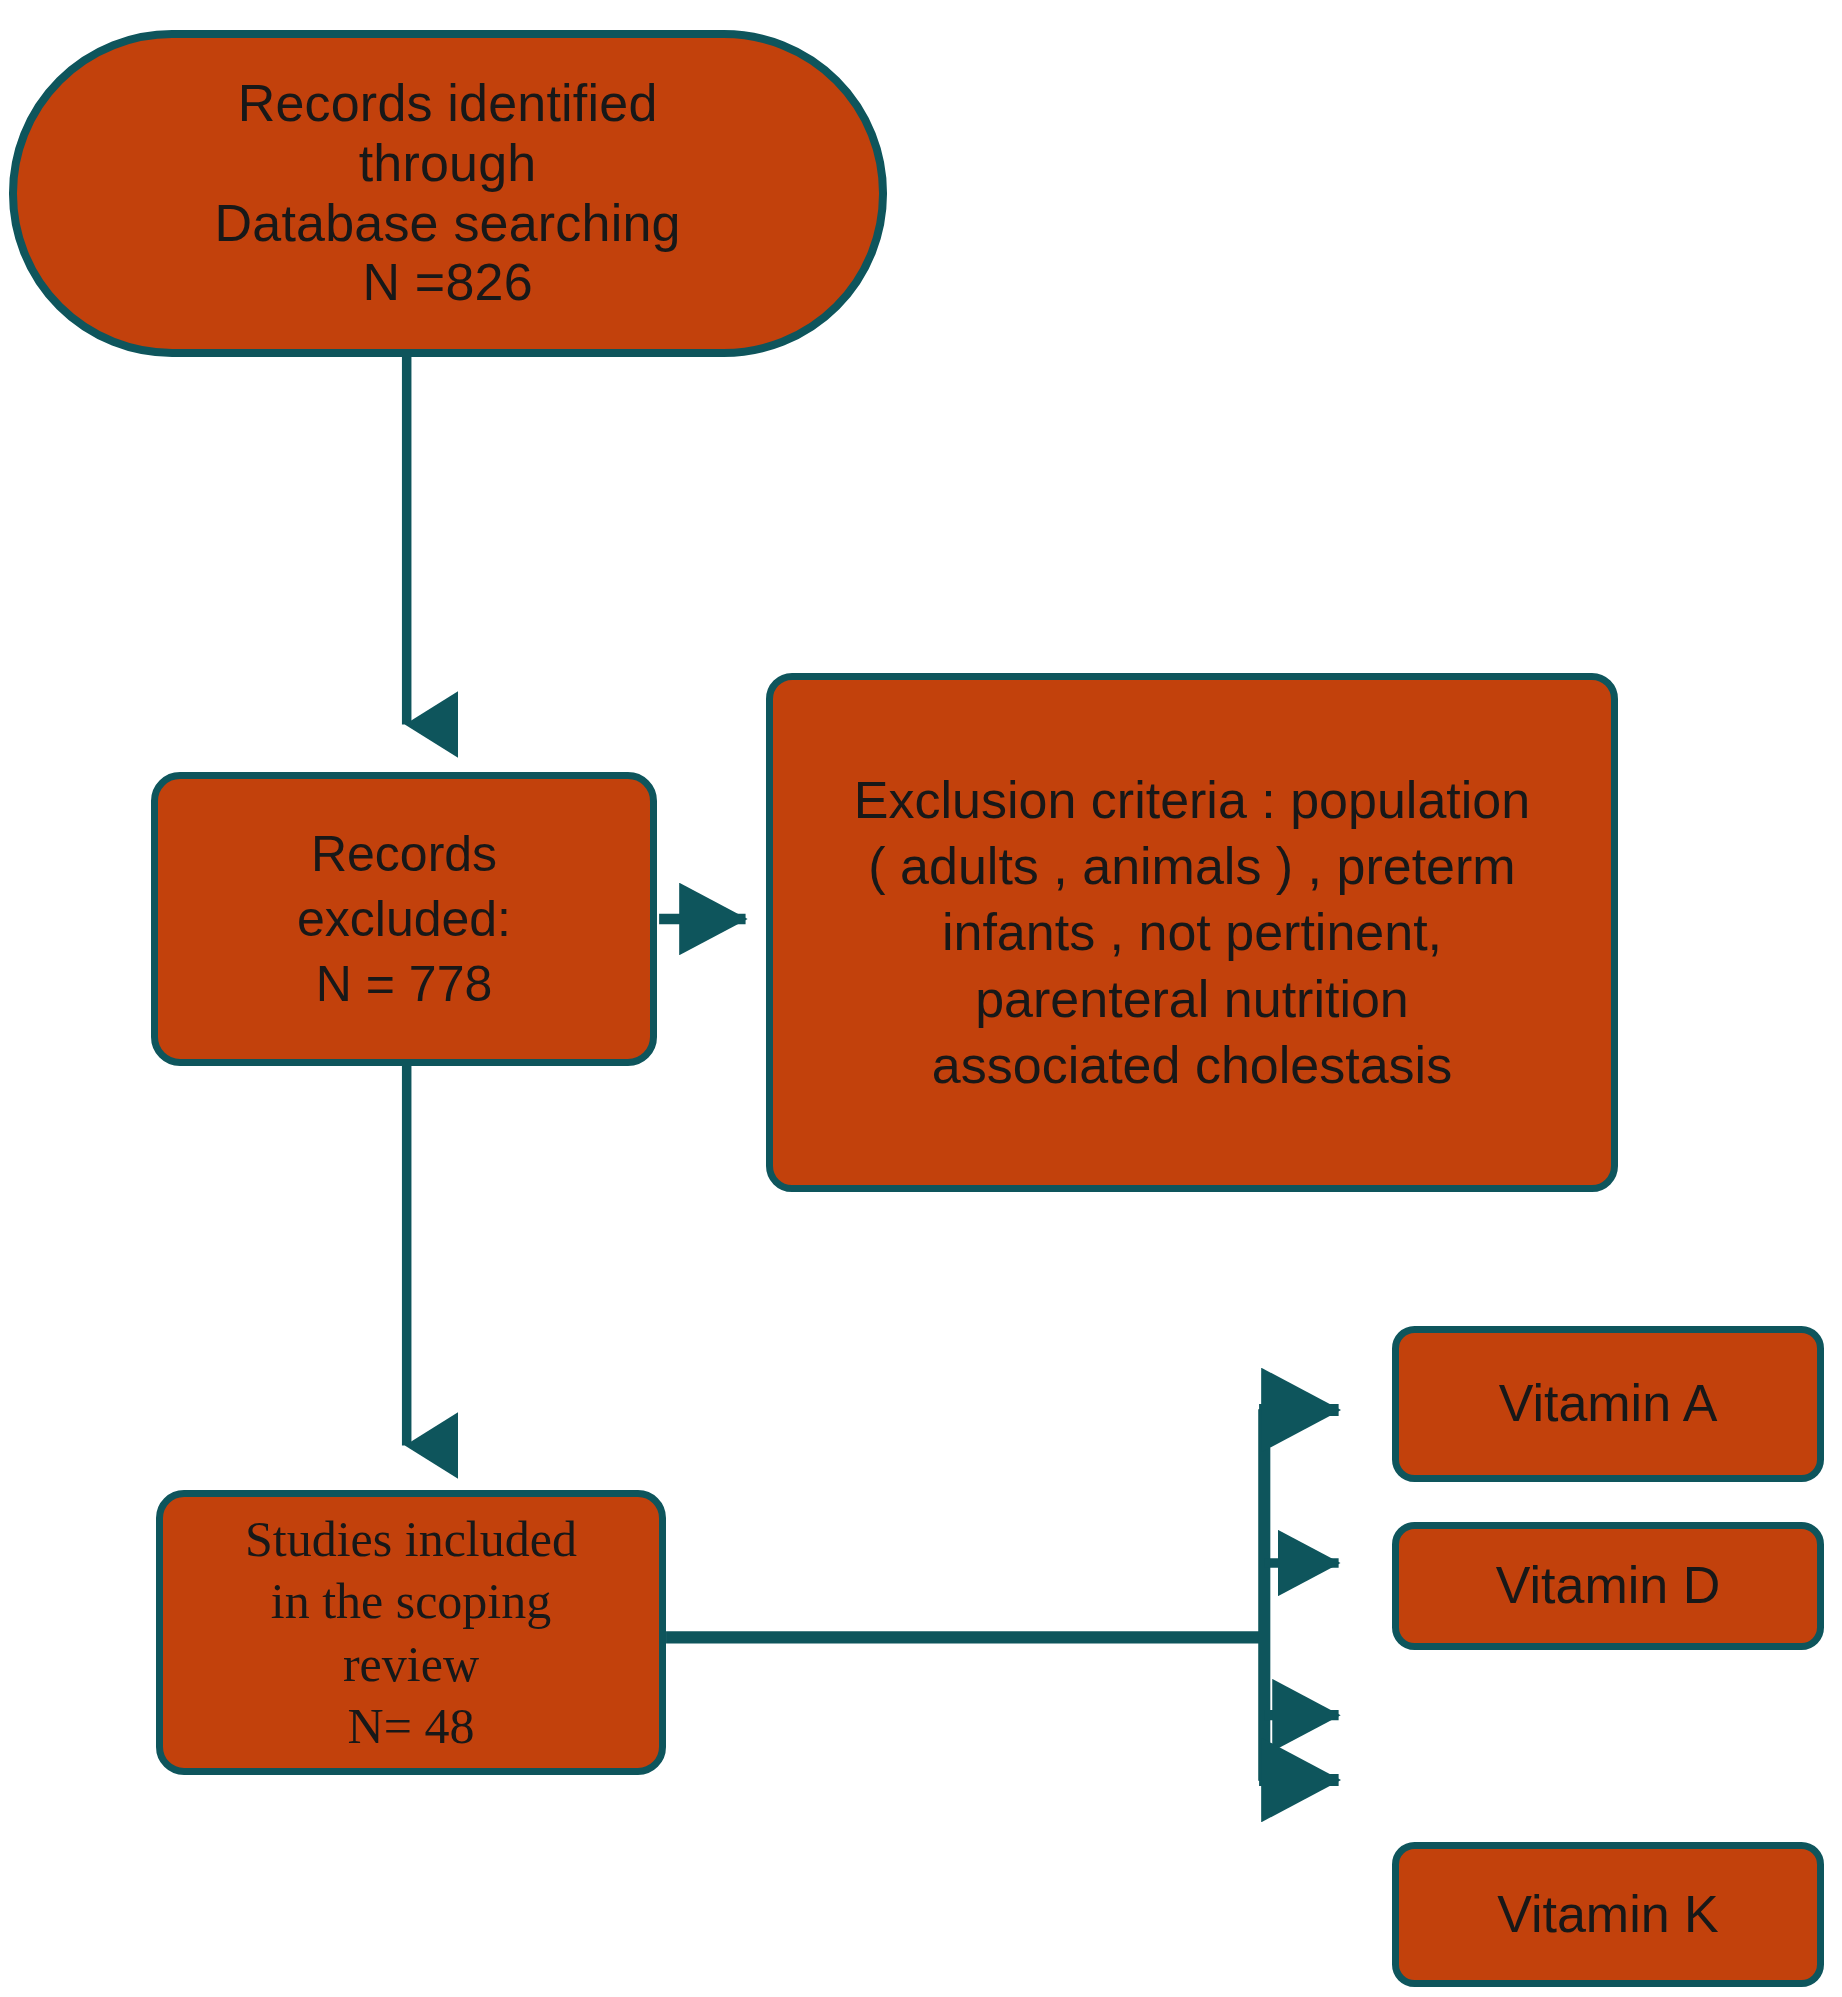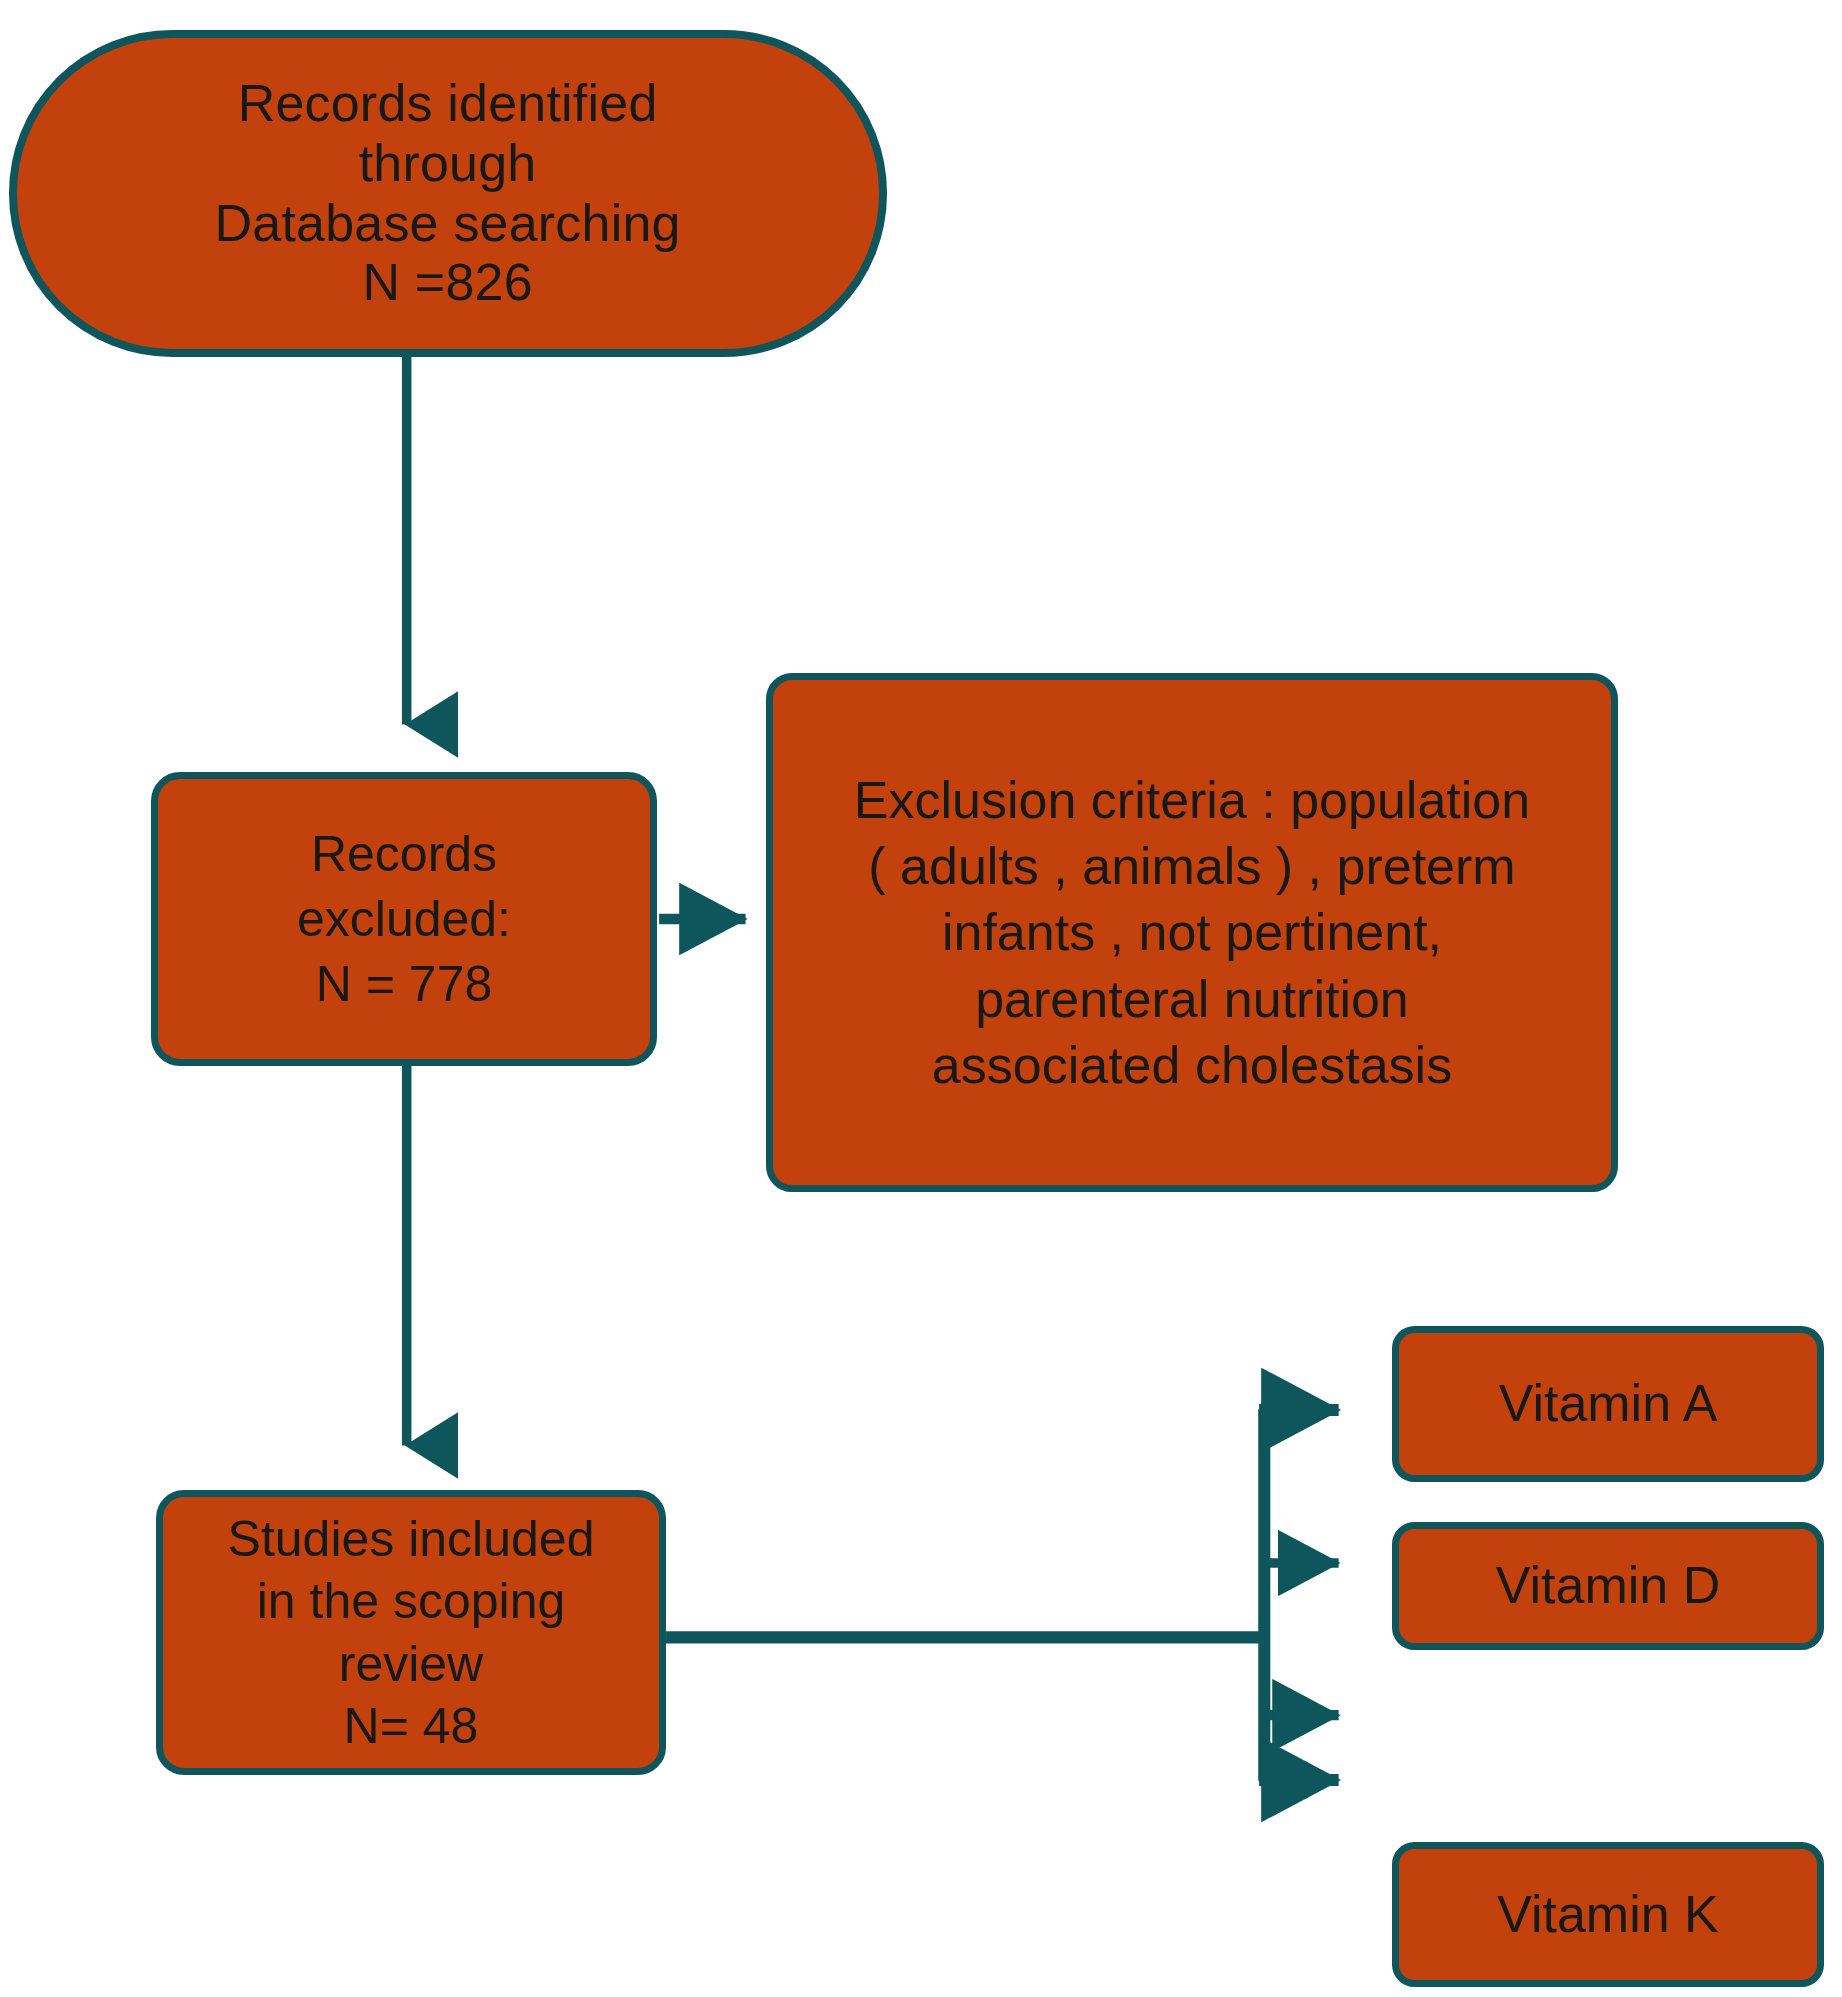--- a/index.html
+++ b/index.html
@@ -92,20 +92,21 @@
     box-sizing: border-box;
   }
 
   
   #node-included {
     left: 156px;
     top: 1490px;
     width: 510px;
     height: 285px;
     border-radius: 28px;
+    font-family: Liberation Serif, serif;
   }
   #node-included .node-text {
     font-size: 50px;
     line-height: 1.25;
     padding: 0 19px;
     box-sizing: border-box;
   }
 
   
   .vitamin-node {

